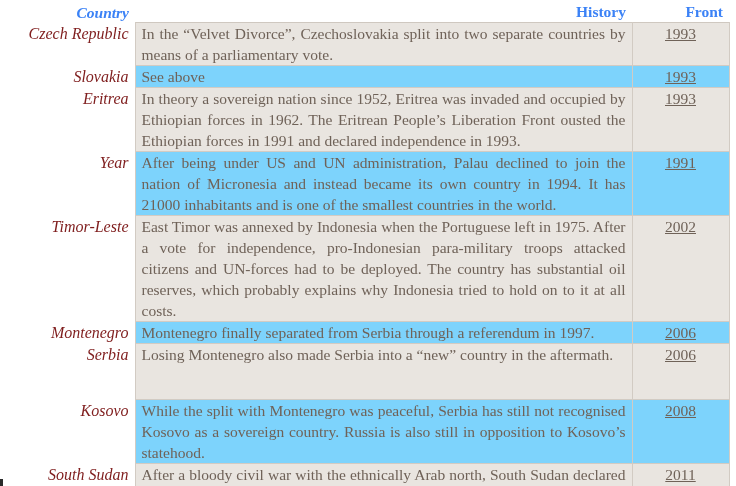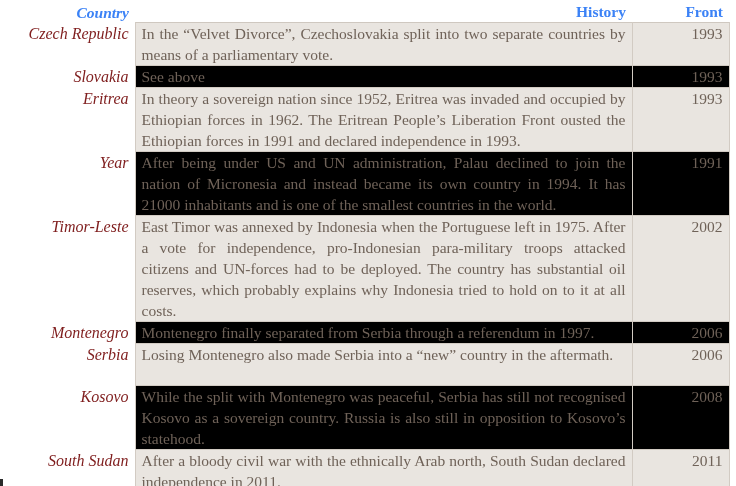--- a/index.html
+++ b/index.html
@@ -60,30 +60,31 @@
       padding-right: 6px;
       border: none;
       background: #ffffff;
       font-size: 16px;
     }
     .doc-table td.history {
       text-align: justify;
       border: 1px solid #d2cbc3;
     }
     .doc-table td.year {
-      text-align: right;
+      text-align: center;
       border: 1px solid #d2cbc3;
+      text-decoration: underline;
     }
     .doc-table tr.shaded td.history,
     .doc-table tr.shaded td.year {
       background: #e9e5e0;
     }
     .doc-table tr.plain td.history,
     .doc-table tr.plain td.year {
-      background: #000000;
+      background: #7dd3fc;
     }
     .doc-table tbody tr:first-child td.history,
     .doc-table tbody tr:first-child td.year {
       border-top: 1px solid #cfc8c0;
     }
     .corner-mark {
       position: absolute;
       left: 0;
       top: 479px;
       width: 3px;
@@ -131,21 +132,21 @@
     <tr class="shaded" style="height:101px">
       <td class="country">Timor-Leste</td>
       <td class="history">East Timor was annexed by Indonesia when the Portuguese left in 1975. After a vote for independence, pro-Indonesian para-military troops attacked citizens and UN-forces had to be deployed. The country has substantial oil reserves, which probably explains why Indonesia tried to hold on to it at all costs.</td>
       <td class="year">2002</td>
     </tr>
     <tr class="plain" style="height:18px">
       <td class="country">Montenegro</td>
       <td class="history">Montenegro finally separated from Serbia through a referendum in 1997.</td>
       <td class="year">2006</td>
     </tr>
-    <tr class="shaded" style="height:42px">
+    <tr class="shaded" style="height:56px">
       <td class="country">Serbia</td>
       <td class="history">Losing Montenegro also made Serbia into a “new” country in the aftermath.</td>
       <td class="year">2006</td>
     </tr>
     <tr class="plain" style="height:63px">
       <td class="country">Kosovo</td>
       <td class="history">While the split with Montenegro was peaceful, Serbia has still not recognised Kosovo as a sovereign country. Russia is also still in opposition to Kosovo’s statehood.</td>
       <td class="year">2008</td>
     </tr>
     <tr class="shaded" style="height:43px">

